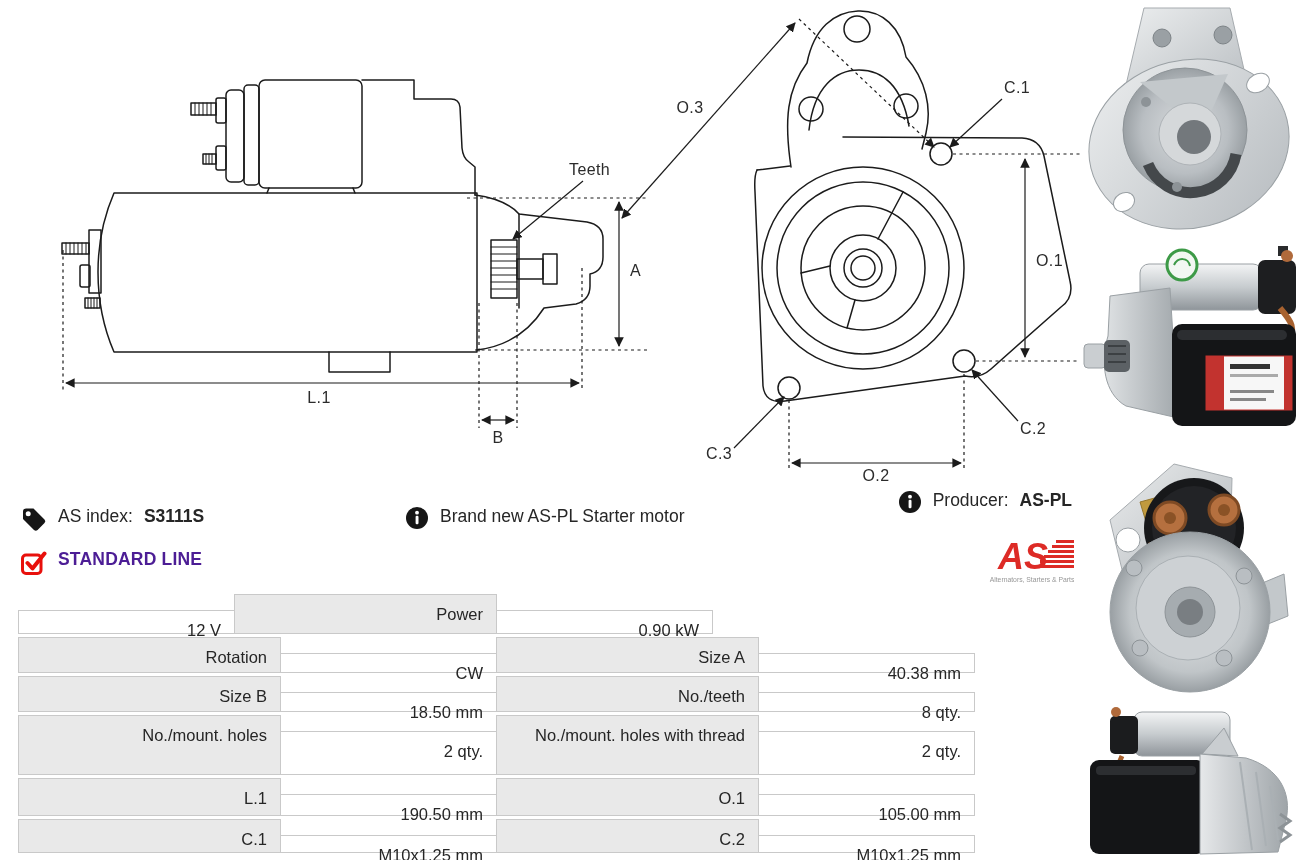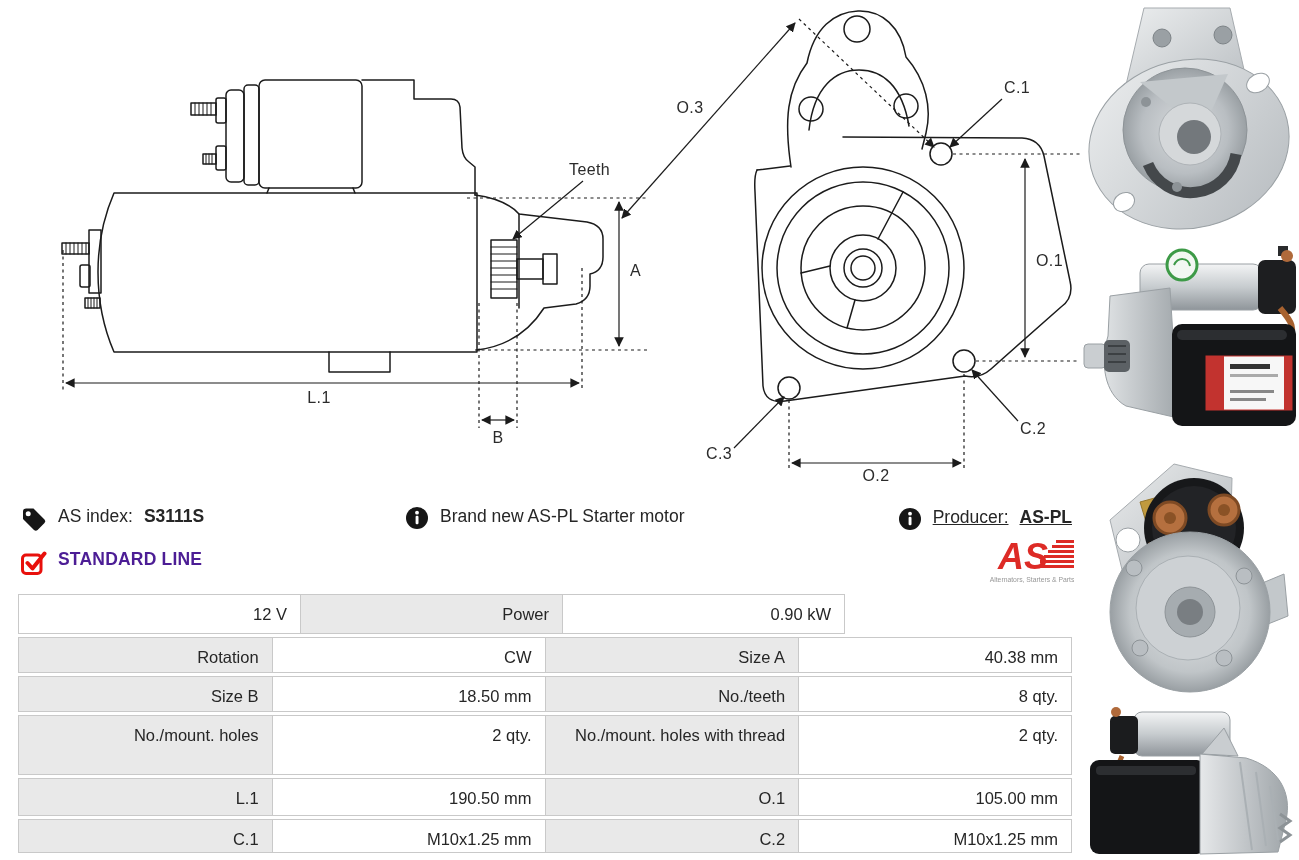--- a/index.html
+++ b/index.html
@@ -18,21 +18,21 @@
   .ico{flex:0 0 auto;display:inline-flex;}
   #info-col3 .info-line{justify-content:flex-end;}
   
   #spec-table{position:absolute;left:18px;top:594px;width:1054px;}
   .srow{display:flex;margin-bottom:3px;}
   .cell{
     box-sizing:border-box;border:1px solid #c9c9c9;background:#fff;
     font-size:16.5px;text-align:right;padding:9px 13px 4px 10px;line-height:20px;
   }
   .cell.lab{background:#e9e9e9;width:263px;}
-  .cell.val{width:283px;}
+  .cell.val{width:217px;margin-top:16px;}
   .srow .cell + .cell{margin-left:-1px;}
   
   #as-logo{position:absolute;left:982px;top:533px;}
 </style>
 </head>
 <body>
 
 <div class="abs" style="left:0;top:58px;padding-left:47px;">
 <svg width="612" height="395" viewBox="0 0 612 395">
   <defs>
@@ -298,21 +298,21 @@
       <svg width="24" height="24" viewBox="0 0 24 24">
         <circle cx="12" cy="12" r="11" fill="#161616"></circle>
         <circle cx="12" cy="6.7" r="1.9" fill="#fff"></circle>
         <rect x="10.6" y="9.8" width="2.9" height="8.4" rx="1.2" fill="#fff"></rect>
       </svg>
     </span>
     <span>Brand new AS-PL Starter motor</span>
   </div>
 </div>
 
-<div id="info-col3" class="abs" style="left:880px;top:507px;width:192px;text-decoration:underline;">
+<div id="info-col3" class="abs" style="left:880px;top:490px;width:192px;">
   <div class="info-line">
     <span class="ico">
       <svg width="24" height="24" viewBox="0 0 24 24">
         <circle cx="12" cy="12" r="11" fill="#161616"></circle>
         <circle cx="12" cy="6.7" r="1.9" fill="#fff"></circle>
         <rect x="10.6" y="9.8" width="2.9" height="8.4" rx="1.2" fill="#fff"></rect>
       </svg>
     </span>
     <span>Producer:</span>
     <b>AS-PL</b>

